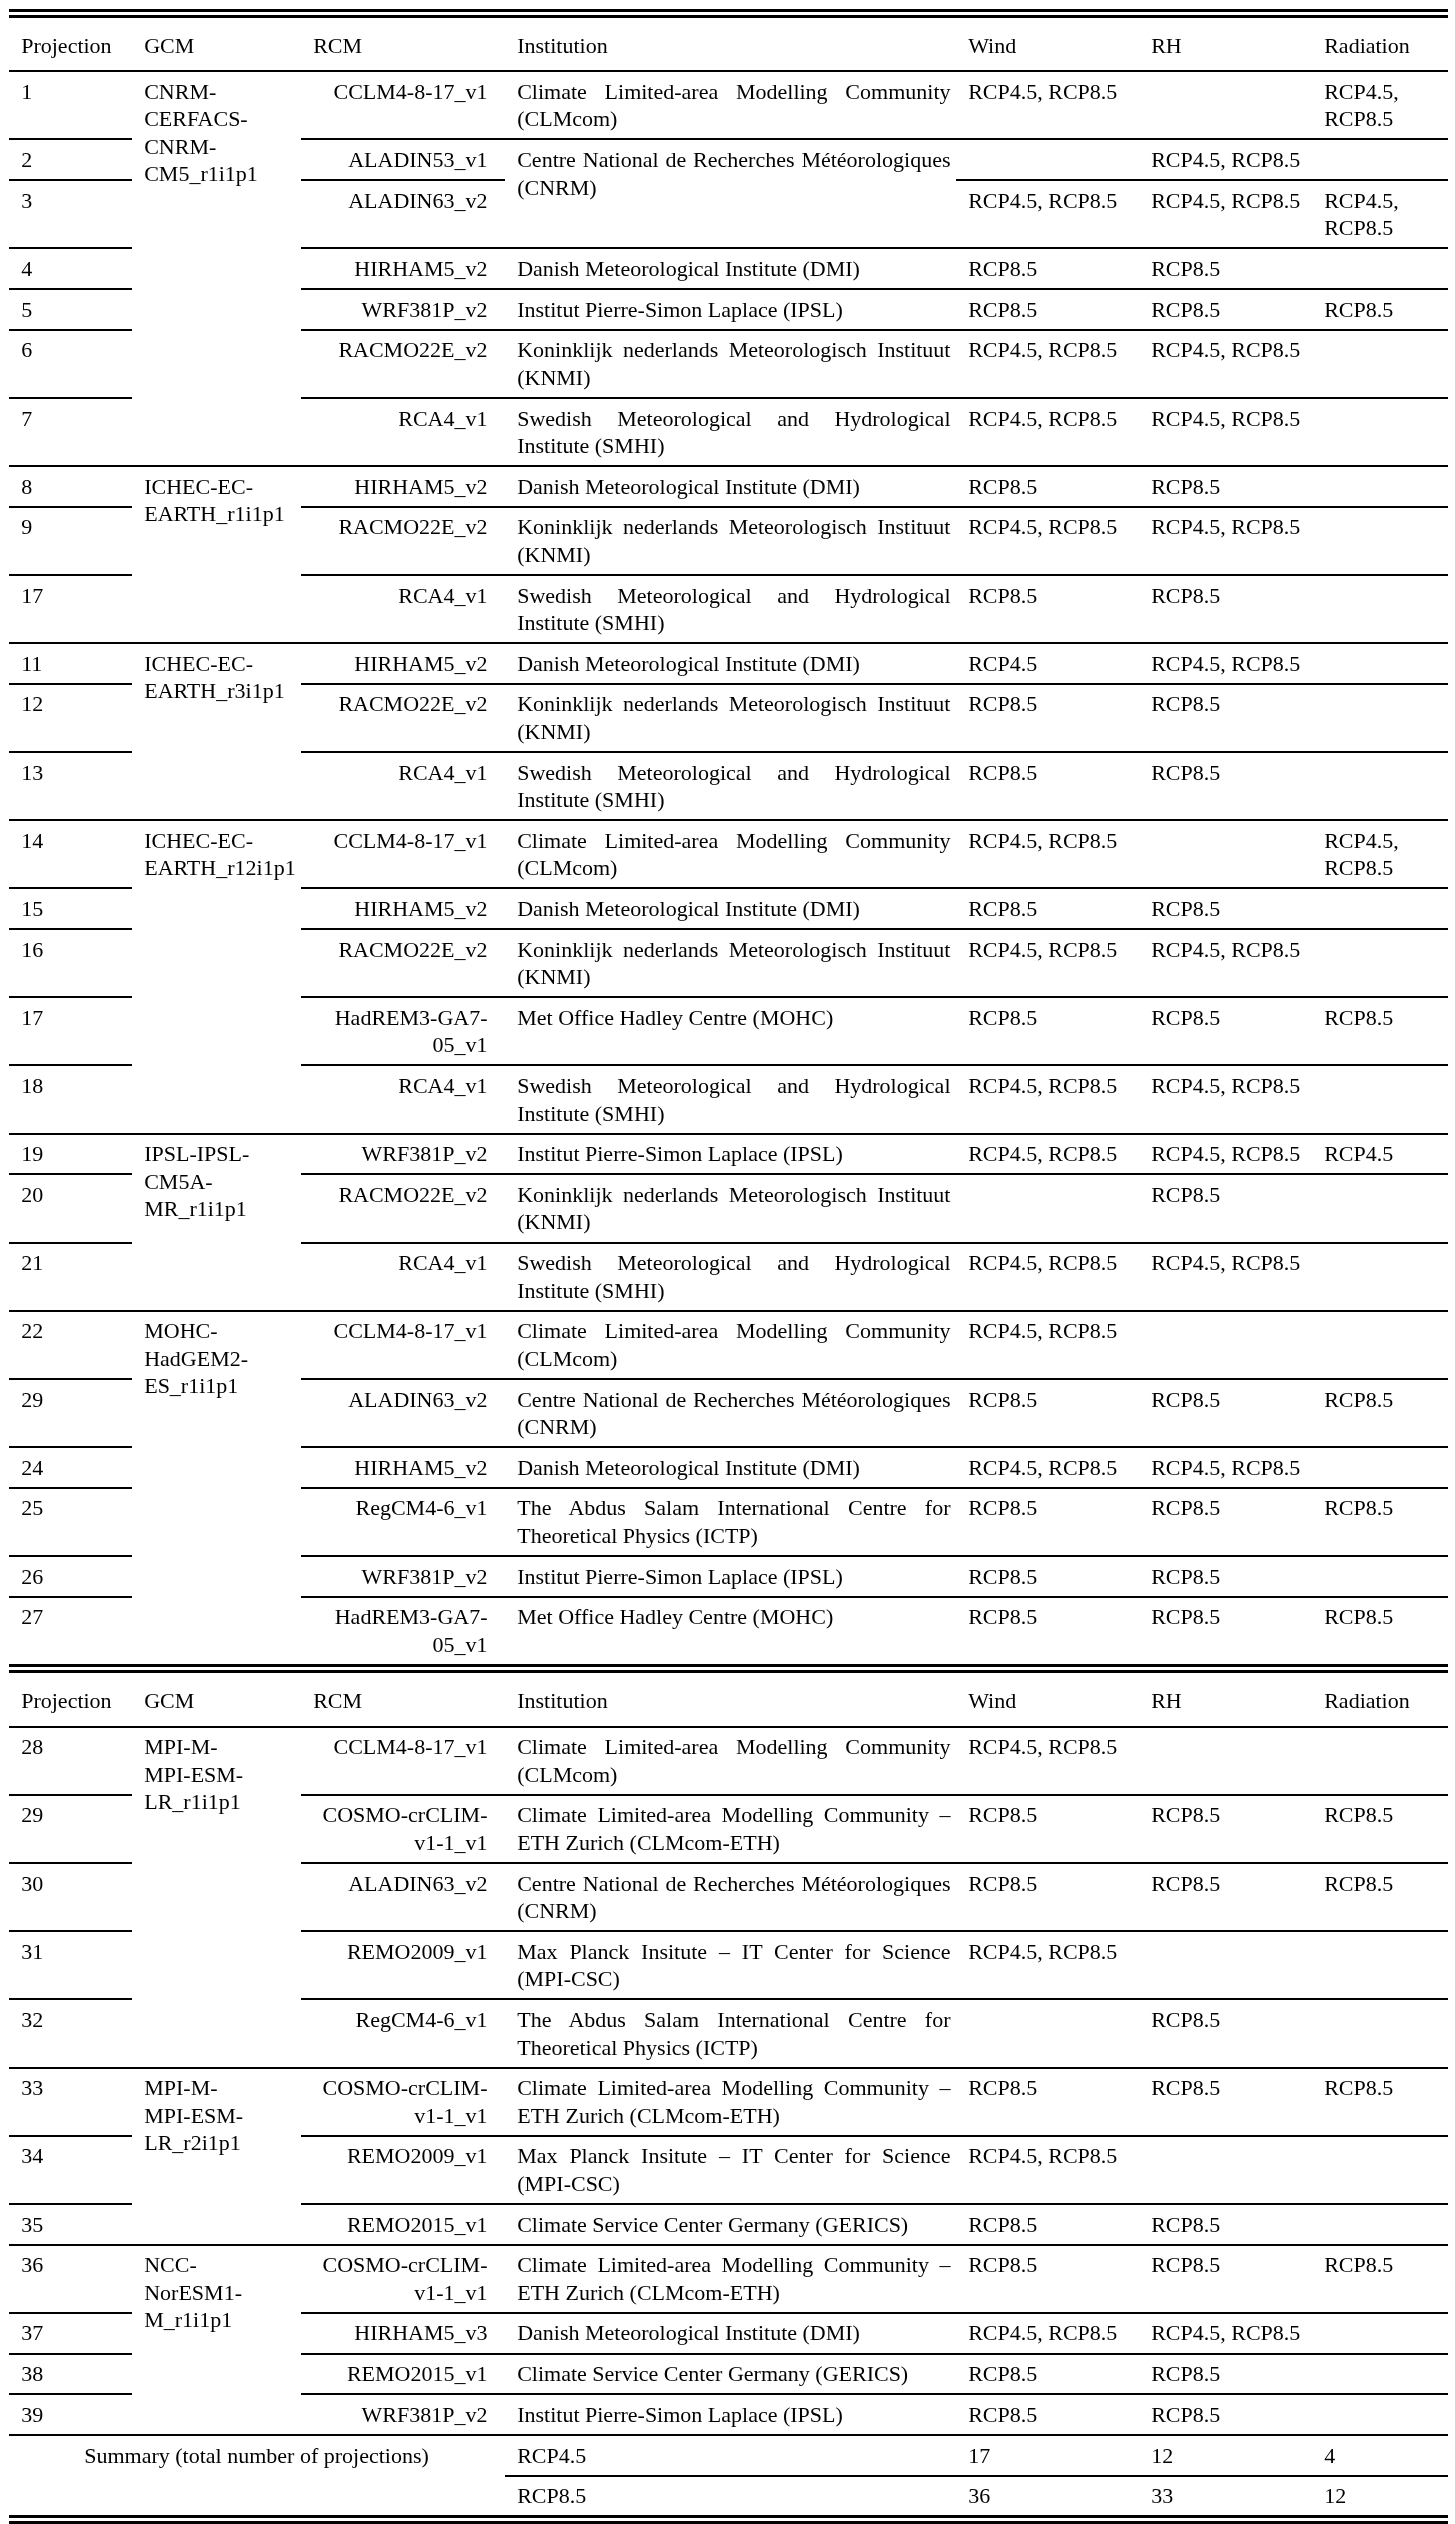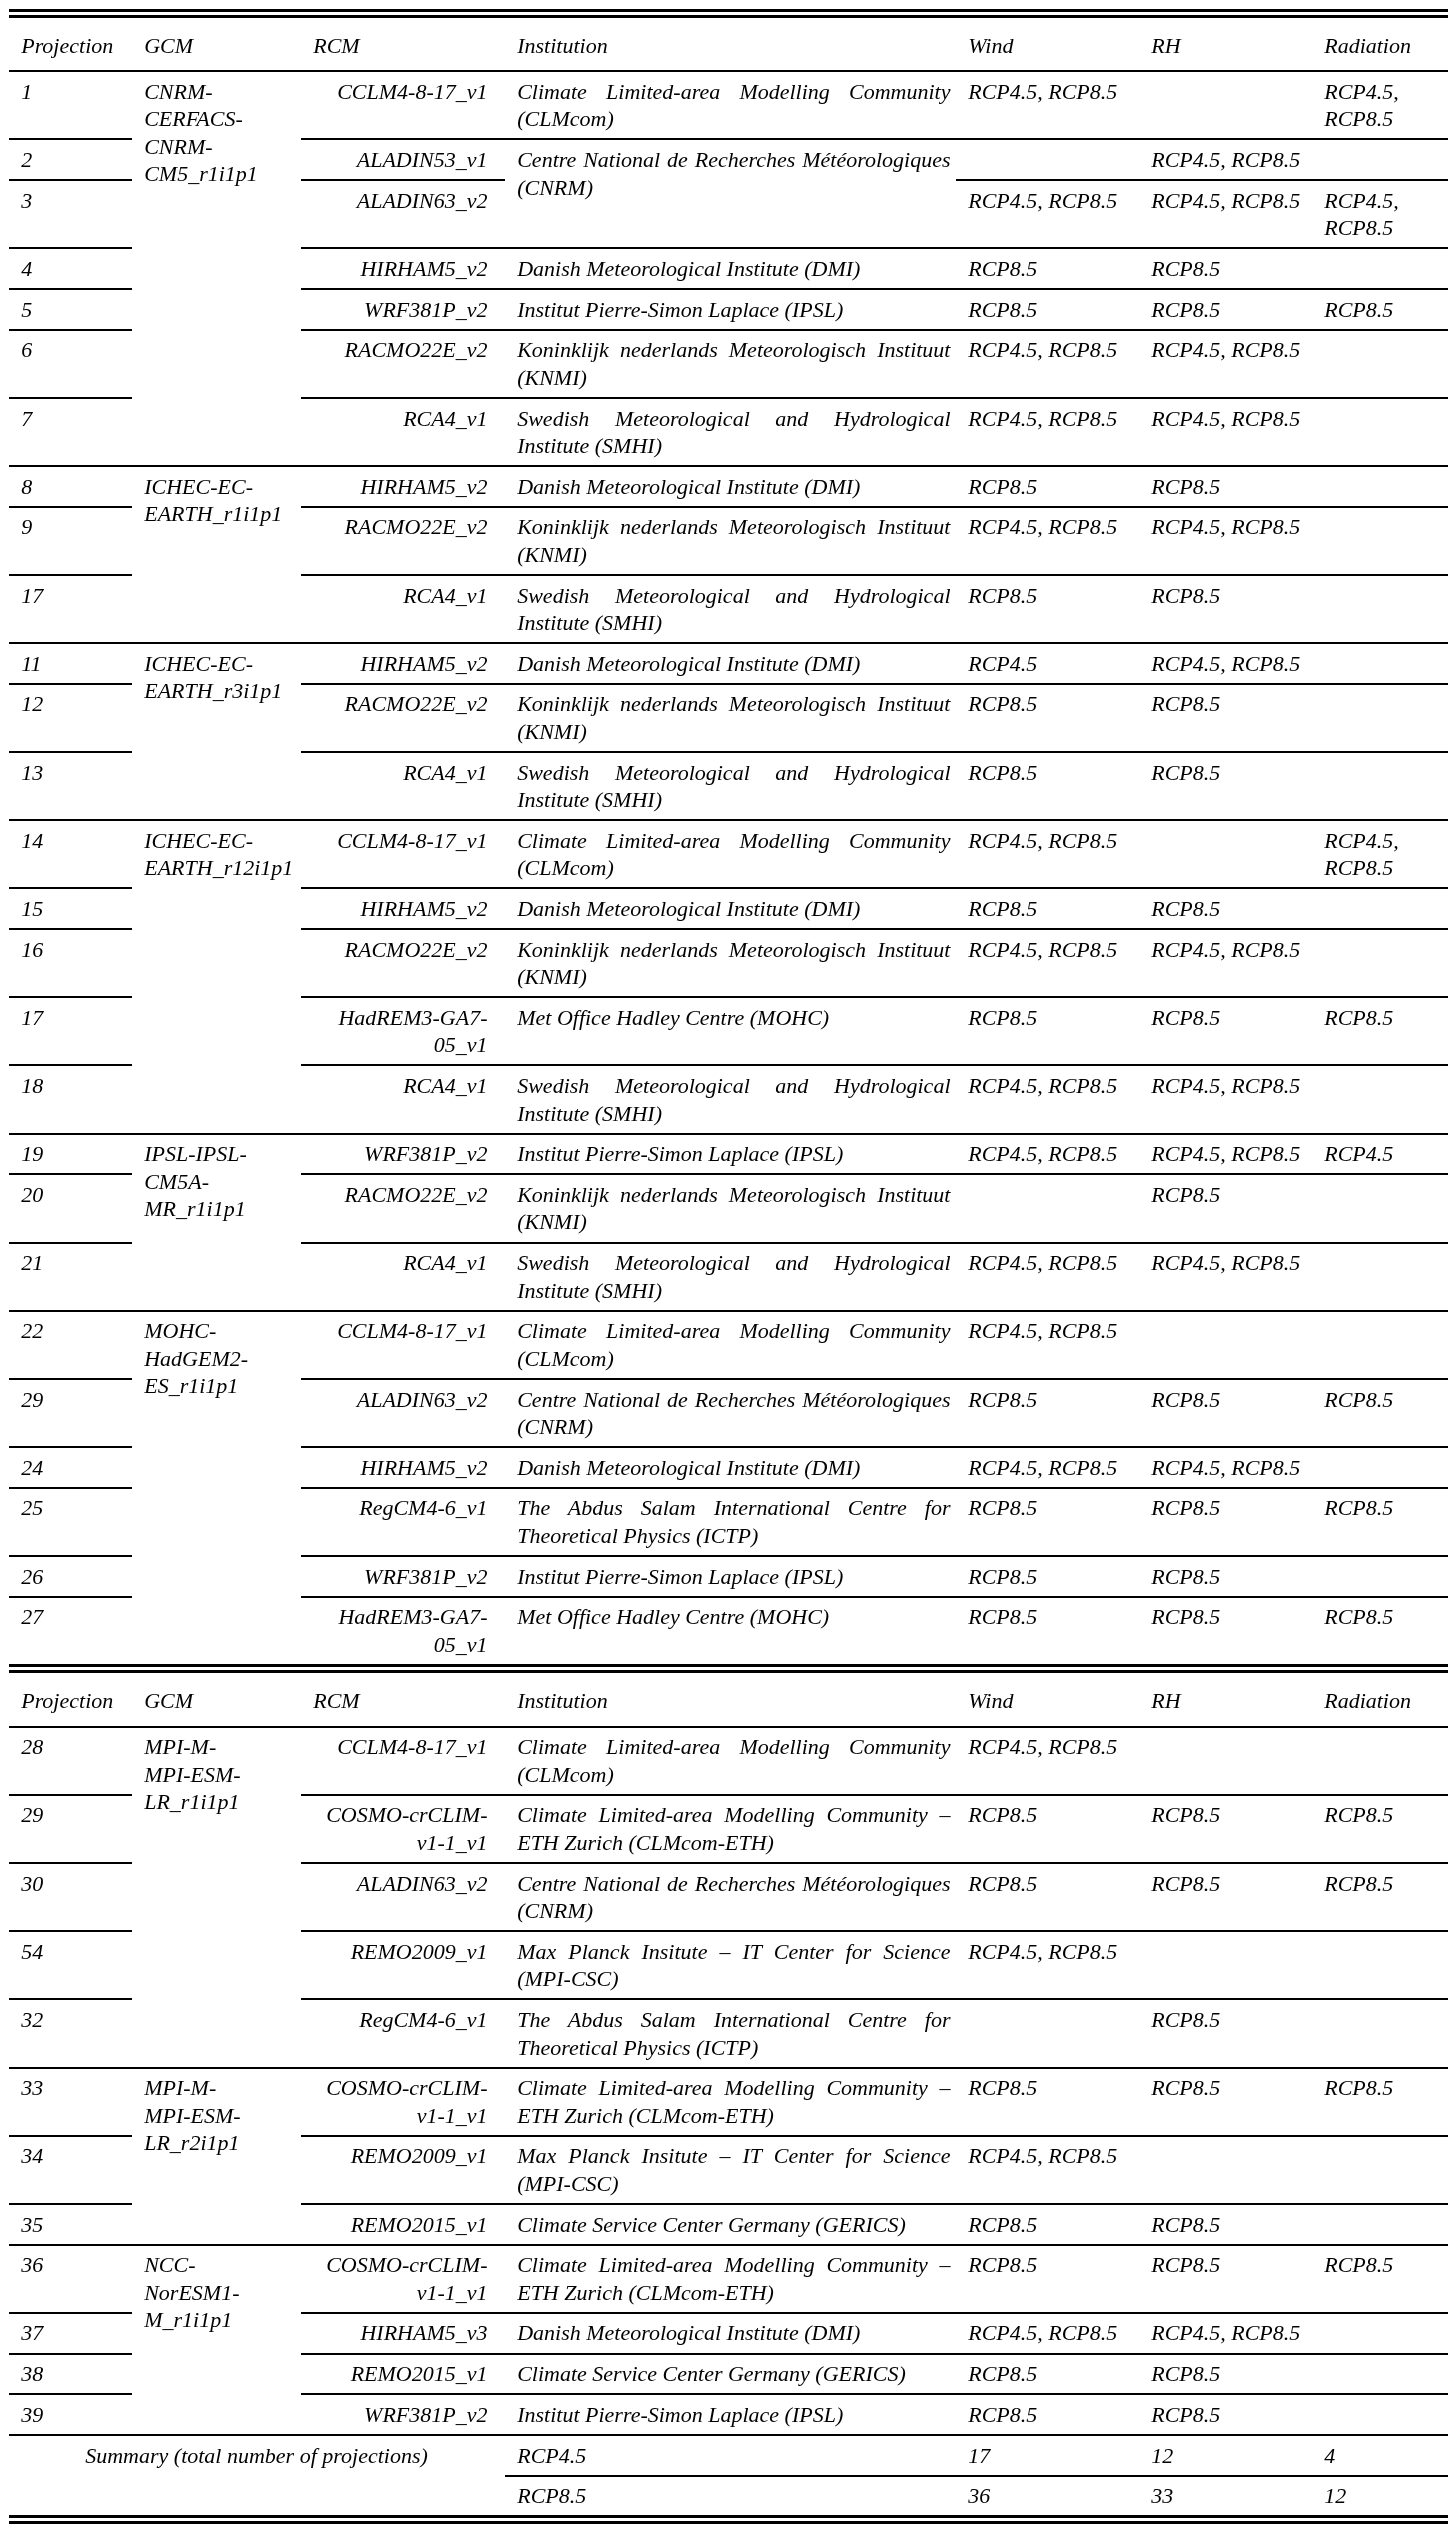--- a/index.html
+++ b/index.html
@@ -1,21 +1,21 @@
 <!DOCTYPE html>
 <html style="font-size:11.3px"><head>
 <meta charset="utf-8">
 <style>
   html, body { margin: 0; padding: 0; background: #ffffff; }
   body {
     width: 1456px; height: 2525px; overflow: hidden;
     font-family: "Liberation Serif", "DejaVu Serif", serif;
     color: #000;
   }
-  .page { padding: 8.5px 8.5px 0 8.5px; box-sizing: border-box; font-style: italic; }
+  .page { padding: 8.5px 8.5px 0 8.5px; box-sizing: border-box; }
   table {
     width: 1439px;
     table-layout: fixed;
     border-collapse: collapse;
     border-spacing: 0;
     font-size: 22px;
     line-height: 1.25;
     border-top: 9.2px double #000;
     border-bottom: 9.2px double #000;
   }
@@ -319,21 +319,21 @@
         </tr>
         <tr class="row-cont">
           <td class="cell-projection">30</td>
           <td class="cell-rcm">ALADIN63_v2</td>
           <td class="cell-institution">Centre National de Recherches Météorologiques (CNRM)</td>
           <td class="cell-wind">RCP8.5</td>
           <td class="cell-rh">RCP8.5</td>
           <td class="cell-radiation">RCP8.5</td>
         </tr>
         <tr class="row-cont">
-          <td class="cell-projection">54</td>
+          <td class="cell-projection">31</td>
           <td class="cell-rcm">REMO2009_v1</td>
           <td class="cell-institution">Max Planck Insitute – IT Center for Science (MPI-CSC)</td>
           <td class="cell-wind">RCP4.5, RCP8.5</td>
           <td class="cell-rh"></td>
           <td class="cell-radiation"></td>
         </tr>
         <tr class="row-cont">
           <td class="cell-projection">32</td>
           <td class="cell-rcm">RegCM4-6_v1</td>
           <td class="cell-institution">The Abdus Salam International Centre for Theoretical Physics (ICTP)</td>

